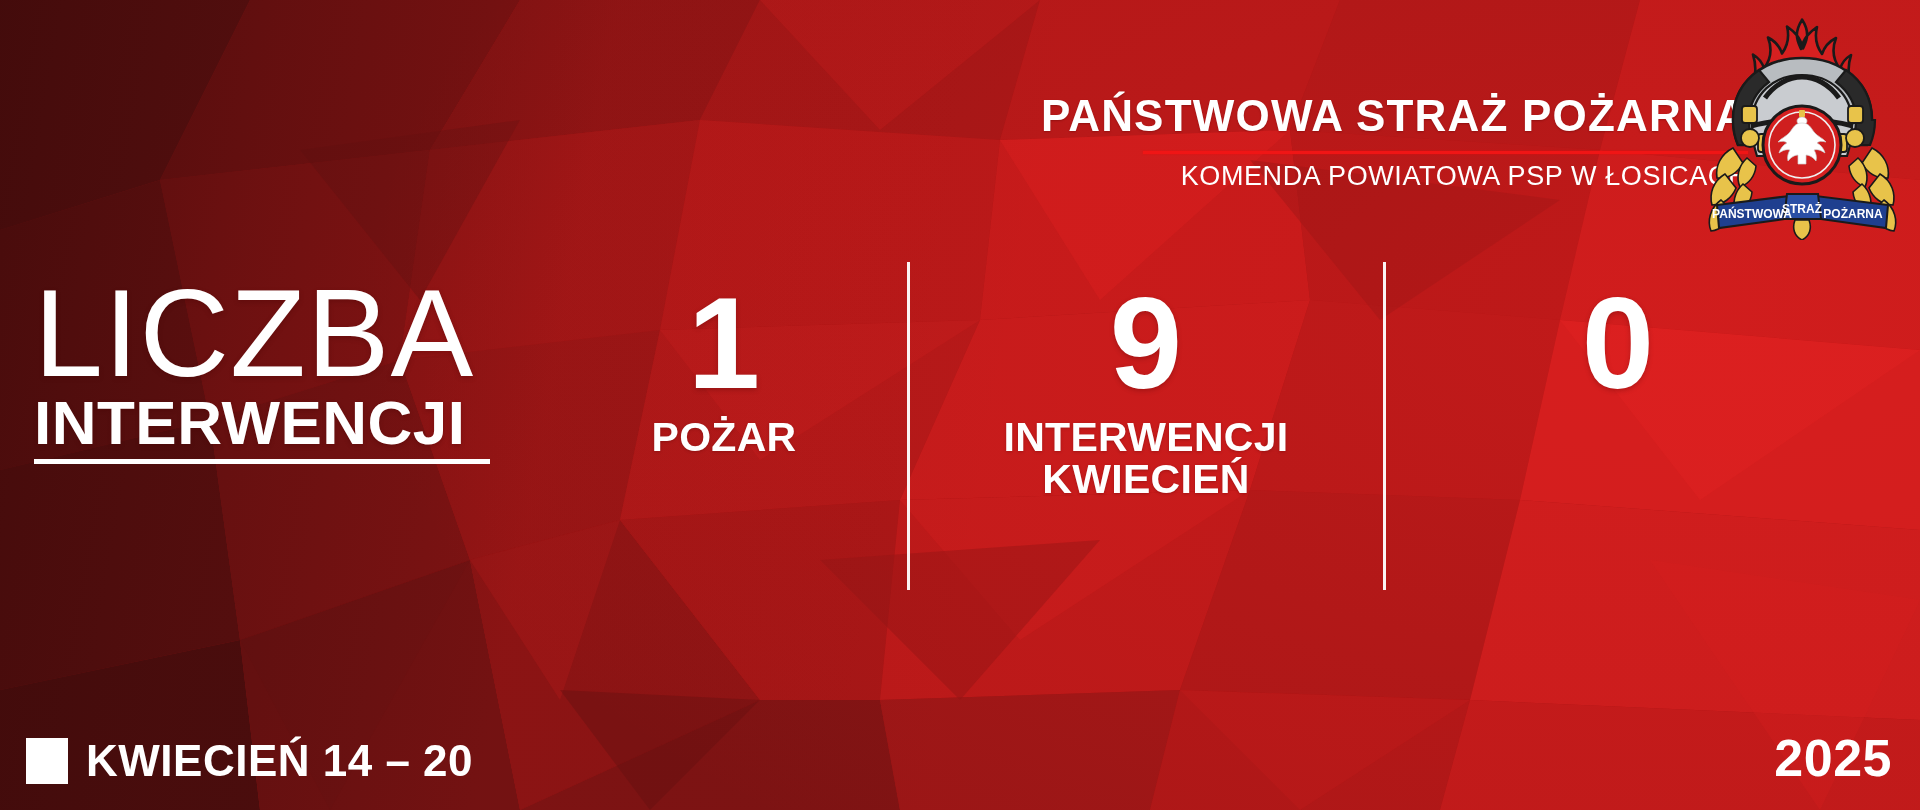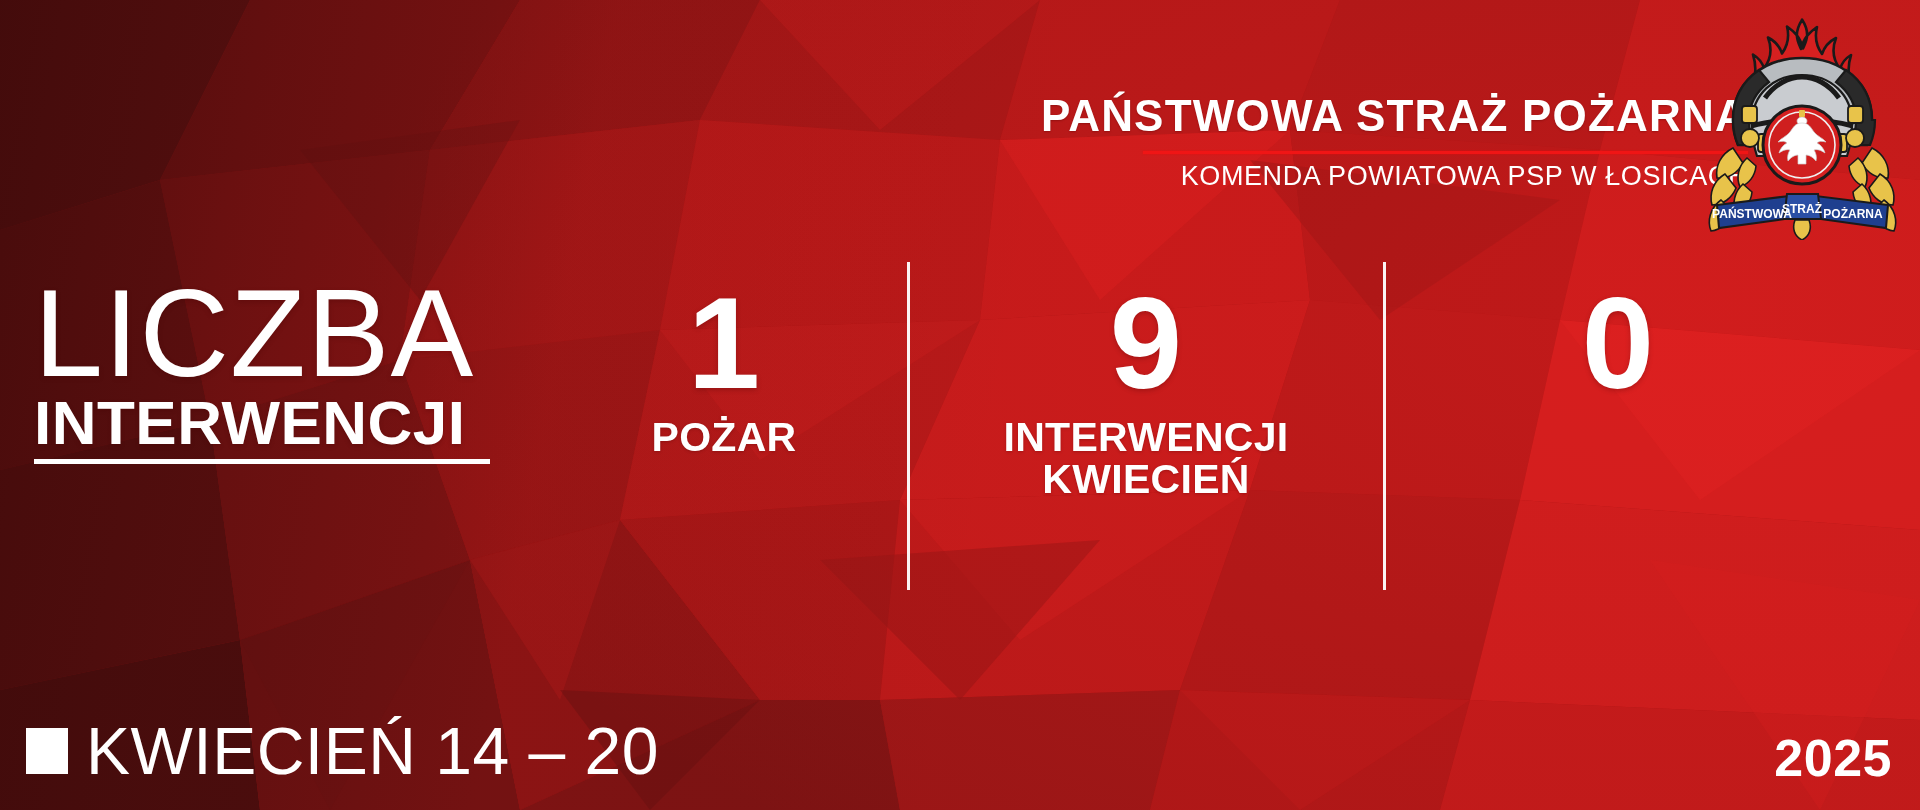--- a/index.html
+++ b/index.html
@@ -86,21 +86,21 @@
     text-shadow:0 1px 3px rgba(70,0,0,.28);
   }
 
   
   .footer-left{
     position:absolute; left:26px; bottom:26px;
     display:flex; align-items:center; gap:18px;
   }
   .footer-square{width:42px;height:46px;background:#fff;flex:0 0 auto;}
   .footer-period{
-    font-size:66px; font-weight:normal; letter-spacing:.5px; color:#fff;
+    font-size:44px; font-weight:bold; letter-spacing:.5px; color:#fff;
     white-space:nowrap; line-height:1;
   }
   .footer-year{
     position:absolute; right:28px; bottom:26px;
     font-size:52px; font-weight:bold; letter-spacing:.5px; color:#fff;
     line-height:1;
     margin-left:48px;
   }
 </style>
 </head>

